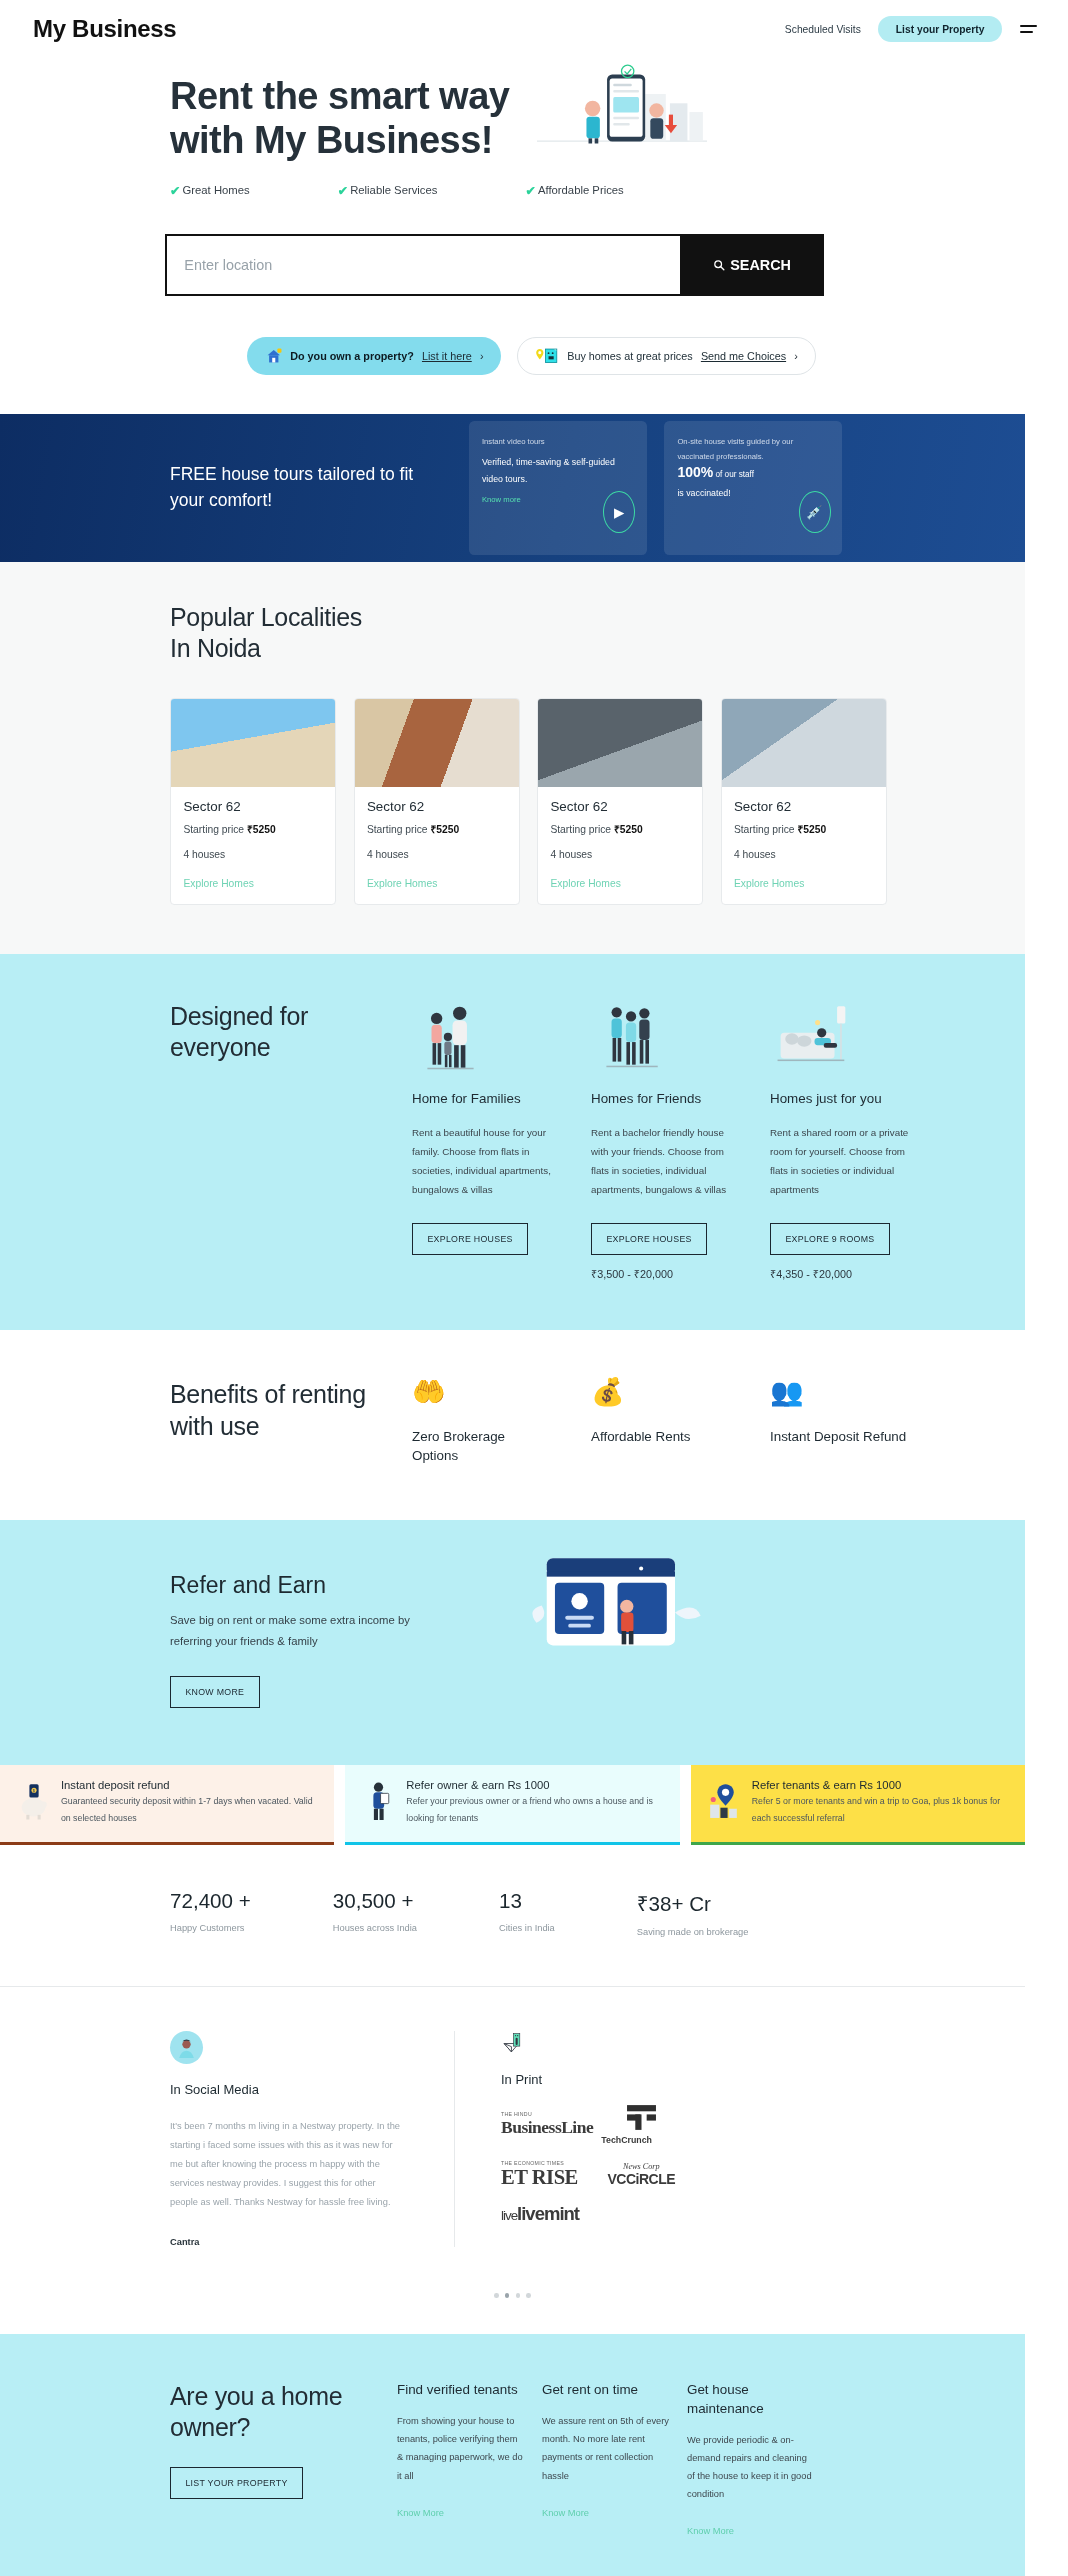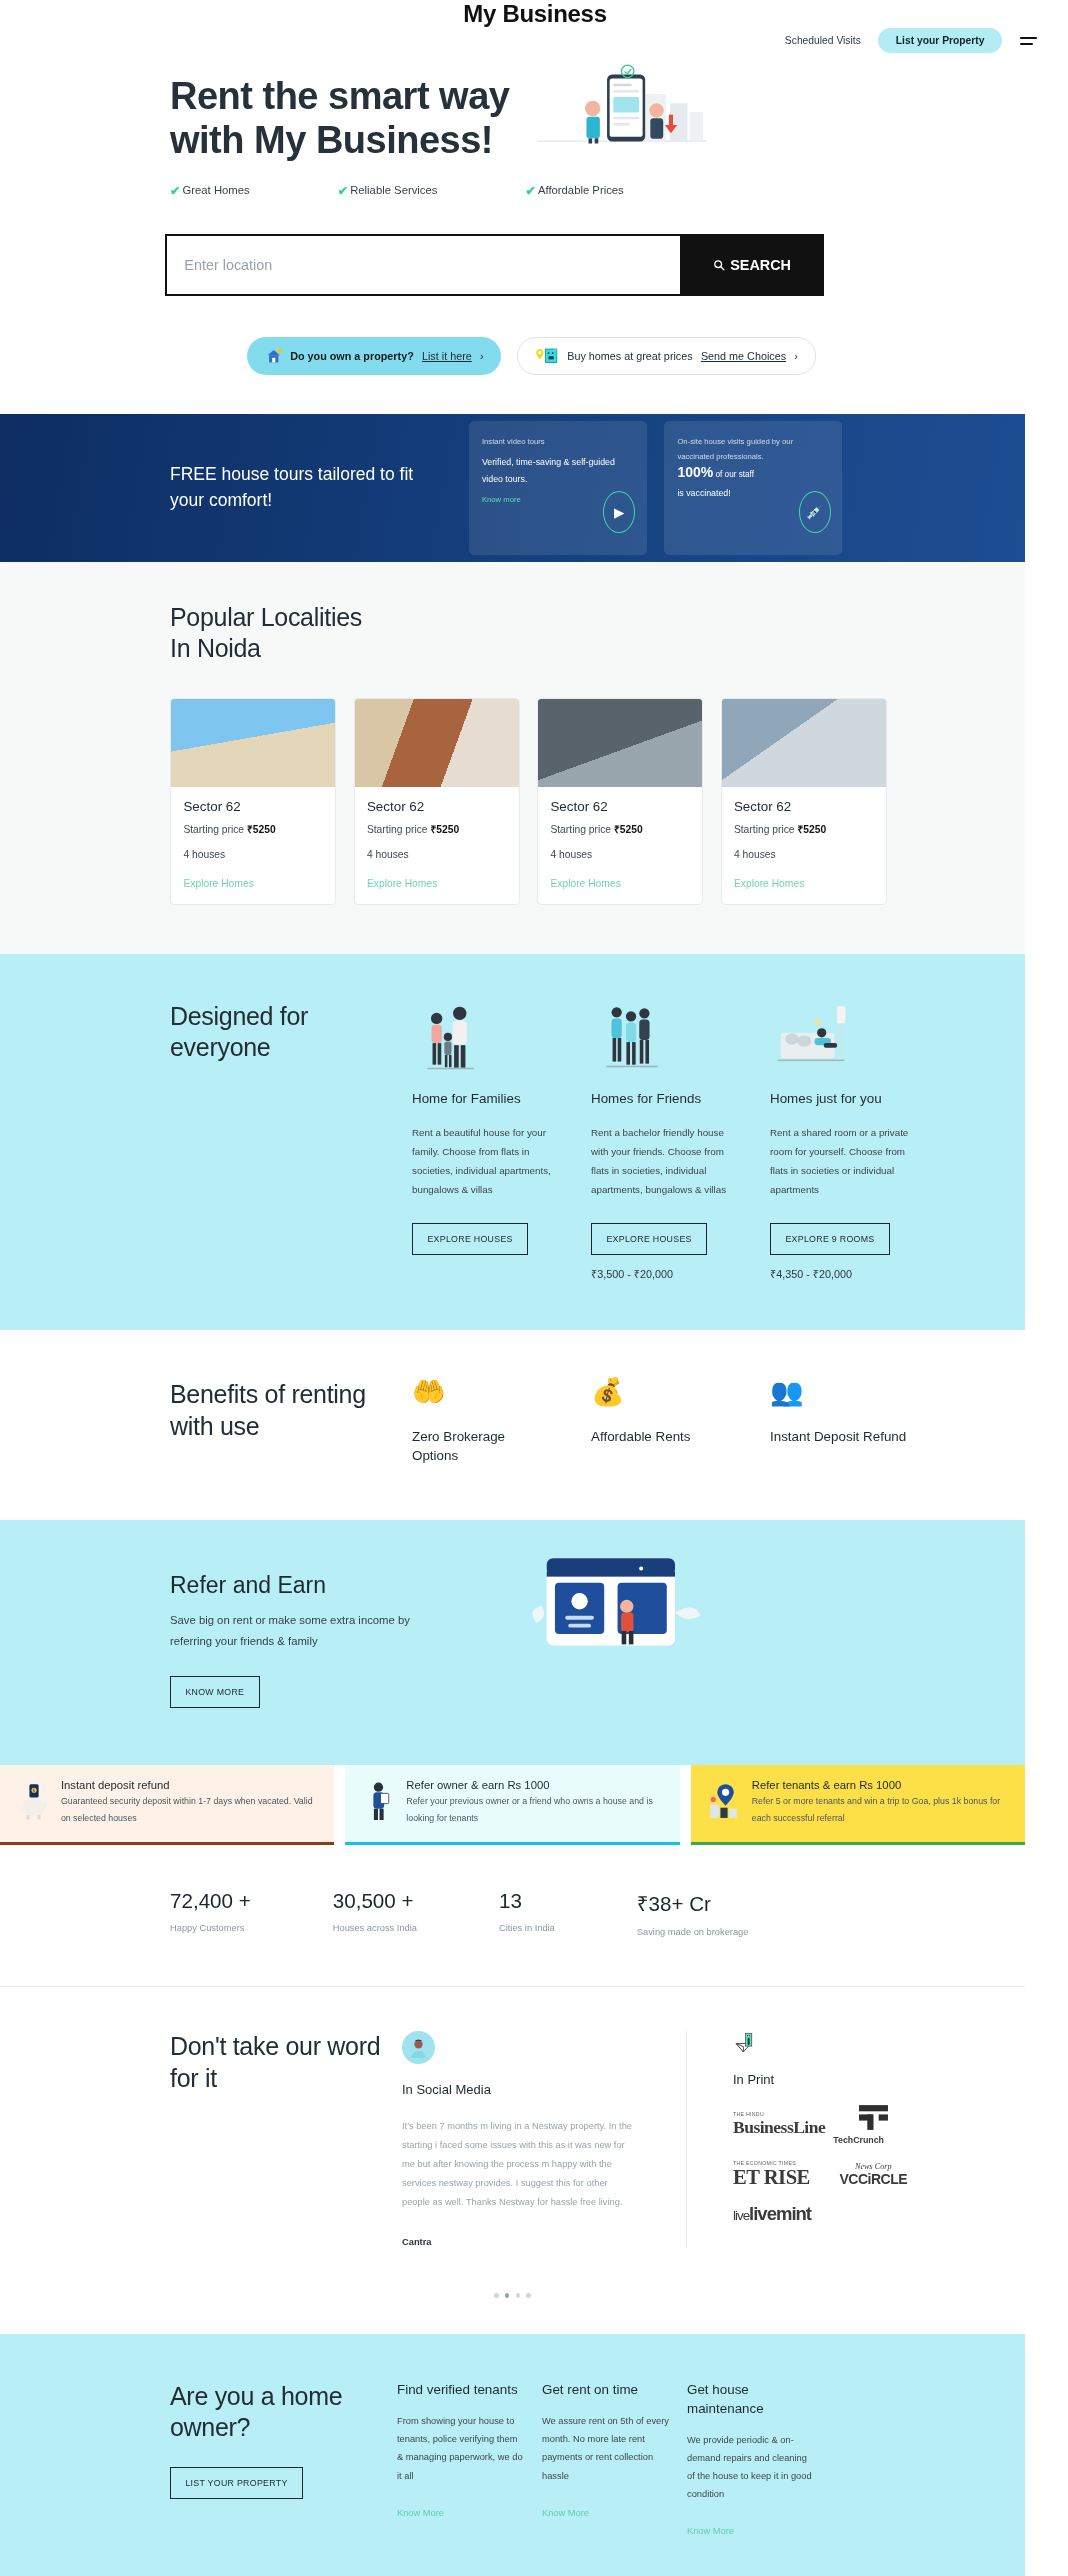--- a/index.html
+++ b/index.html
@@ -8,21 +8,21 @@
   body {
     font-family: "Liberation Sans", sans-serif;
     color: #1f2a33;
     -webkit-font-smoothing: antialiased;
   }
   .page { width: 1068px; position: relative; overflow: hidden; }
 
   
   .nav {
     height: 58px; display: flex; align-items: center;
-    padding: 0 31px 0 33px; background: #fff; flex-direction: column;
+    padding: 0 31px 0 33px; background: #fff;
   }
   .logo {
     font-size: 24px; font-weight: 700; letter-spacing: -0.3px;
     font-family: "Liberation Sans", sans-serif; color: #111;
   }
   .nav-right { margin-left: auto; display: flex; align-items: center; gap: 17.5px; }
   .nav-link { font-size: 10.3px; color: #2b3a44; }
   .btn-pill {
     background: #b3ecf2; color: #10242e; font-weight: 700;
     font-size: 10.3px; padding: 7.2px 17.5px; border-radius: 20.6px; border: none;
@@ -559,21 +559,20 @@
     </div>
     <div class="stat">
       <div class="n">₹38+ Cr</div>
       <div class="l">Saving made on brokerage</div>
     </div>
   </div>
 
   <div class="divider"></div>
 
   <div class="testi">
-    <div class="sec-title">Don't take our word for it</div>
 
     <div class="t-social">
       <div class="avatar">
         <svg width="23" height="23" viewBox="0 0 44 44">
           <circle cx="22" cy="16" r="8" fill="#9a5a52"></circle>
           <path d="M14 10 q8 -7 16 0 q-8 -2 -16 0 Z" fill="#2f3640"></path>
           <path d="M8 42 q4 -14 14 -14 q10 0 14 14 Z" fill="#7ddbe8"></path>
         </svg>
       </div>
       <h3>In Social Media</h3>

